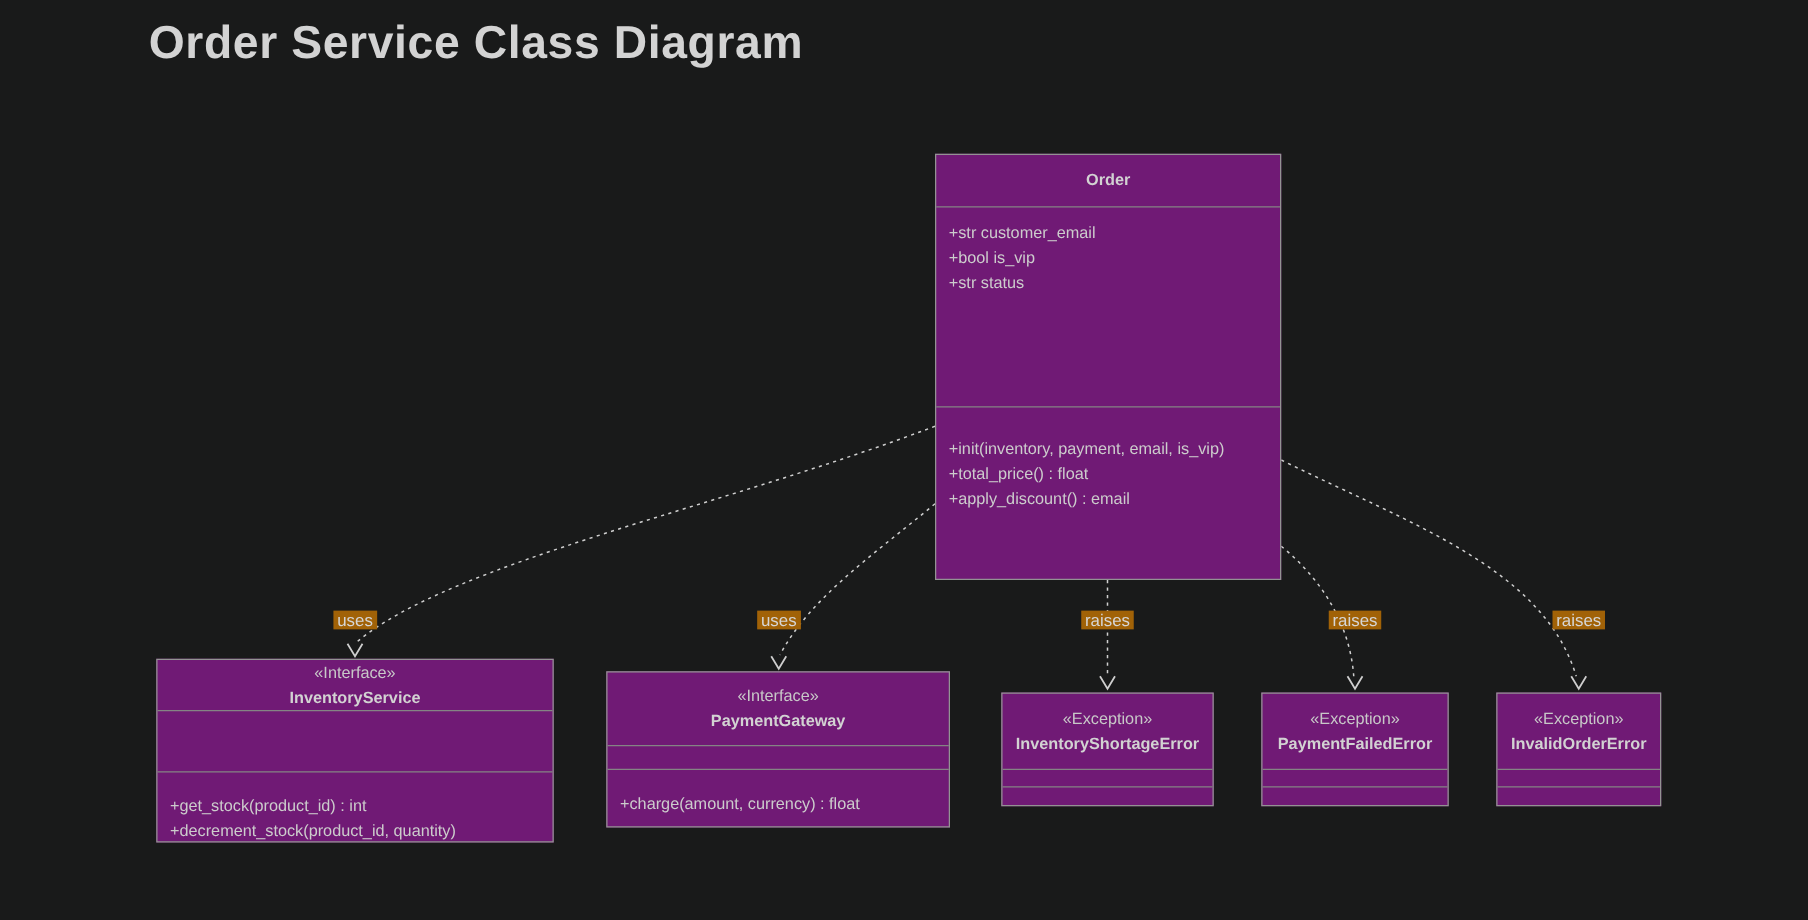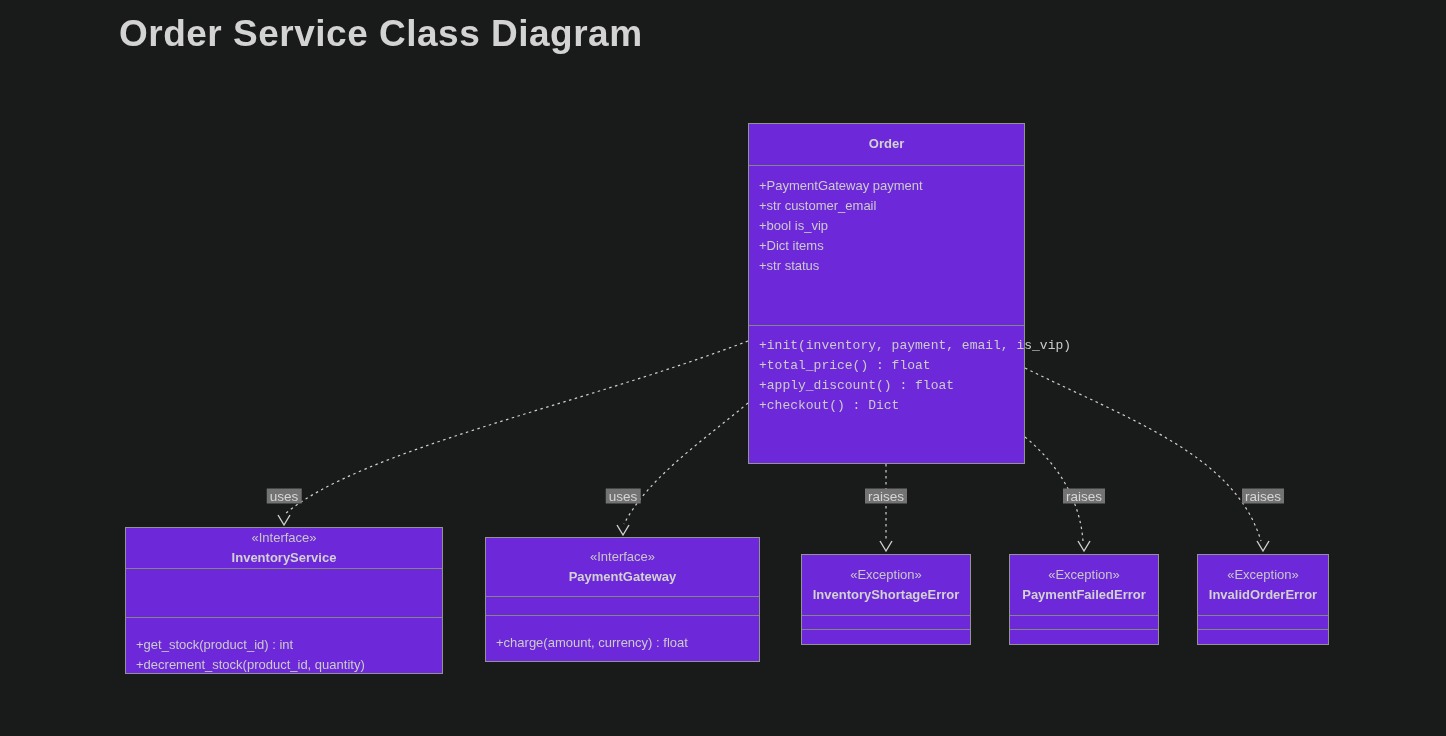--- a/index.html
+++ b/index.html
@@ -9,25 +9,25 @@
   }
   .page-title{
     position:absolute;left:119px;top:13px;
     font-size:37px;font-weight:bold;color:#d3d3d3;letter-spacing:.5px;text-align:right;
   }
   svg.edges{position:absolute;left:0;top:0;pointer-events:none;}
   .edge-path{fill:none;stroke:#cfcfcf;stroke-width:1.2;stroke-dasharray:2.5 3.5;}
   .edge-arrow{fill:none;stroke:#cfcfcf;stroke-width:1.4;}
   .edge-label{
     position:absolute;transform:translate(-50%,-50%);
-    background:#737373;padding:0 3px;color:#d6d6d6;font-size:13.5px;
+    background:#a16207;padding:0 3px;color:#d6d6d6;font-size:13.5px;
   }
   .class-box{
     position:absolute;box-sizing:border-box;
-    background:#6d28d9;border:1px solid #939393;
+    background:#701a75;border:1px solid #939393;
     color:#cccccc;font-size:13px;display:flex;flex-direction:column;
   }
   .cb-header{
     display:flex;flex-direction:column;justify-content:center;align-items:center;
     box-sizing:border-box;line-height:20px;
   }
   .cb-stereotype{font-size:13px;color:#c8c8c8;}
   .cb-name{font-weight:bold;color:#d2d2d2;}
   .cb-sec{box-sizing:border-box;border-top:1px solid #848484;}
   .cb-members{padding-left:10px;padding-right:6px;}
@@ -61,31 +61,28 @@
       <path class="edge-path" d="M1025,368 C1130,420 1235,455 1261,541"></path>
       <polyline class="edge-arrow" points="1257,541 1263,551 1269,541"></polyline>
     </g>
   </svg>
 
   <div class="class-box" style="left:748px;top:123px;width:277px;height:341px;">
     <div class="cb-header" style="height:41px;">
       <span class="cb-name">Order</span>
     </div>
     <div class="cb-sec cb-members" style="height:161px;padding-top:10px;">
-      <div class="cb-line">+PaymentGateway payment</div>
       <div class="cb-line">+str customer_email</div>
       <div class="cb-line">+bool is_vip</div>
-      <div class="cb-line">+Dict items</div>
       <div class="cb-line">+str status</div>
     </div>
-    <div class="cb-sec cb-members" style="height:139px;padding-top:10px;font-family:Liberation Mono, monospace;">
+    <div class="cb-sec cb-members" style="height:139px;padding-top:23px;">
       <div class="cb-line">+init(inventory, payment, email, is_vip)</div>
       <div class="cb-line">+total_price() : float</div>
-      <div class="cb-line">+apply_discount() : float</div>
-      <div class="cb-line">+checkout() : Dict</div>
+      <div class="cb-line">+apply_discount() : email</div>
     </div>
   </div>
 
   <div class="class-box" style="left:125px;top:527px;width:318px;height:147px;">
     <div class="cb-header" style="height:59px;">
       <span class="cb-stereotype">«Interface»</span>
       <span class="cb-name">InventoryService</span>
     </div>
     <div class="cb-sec" style="height:19px;"></div>
     <div class="cb-sec cb-members" style="height:69px;padding-top:17px;margin-top:48px;">

